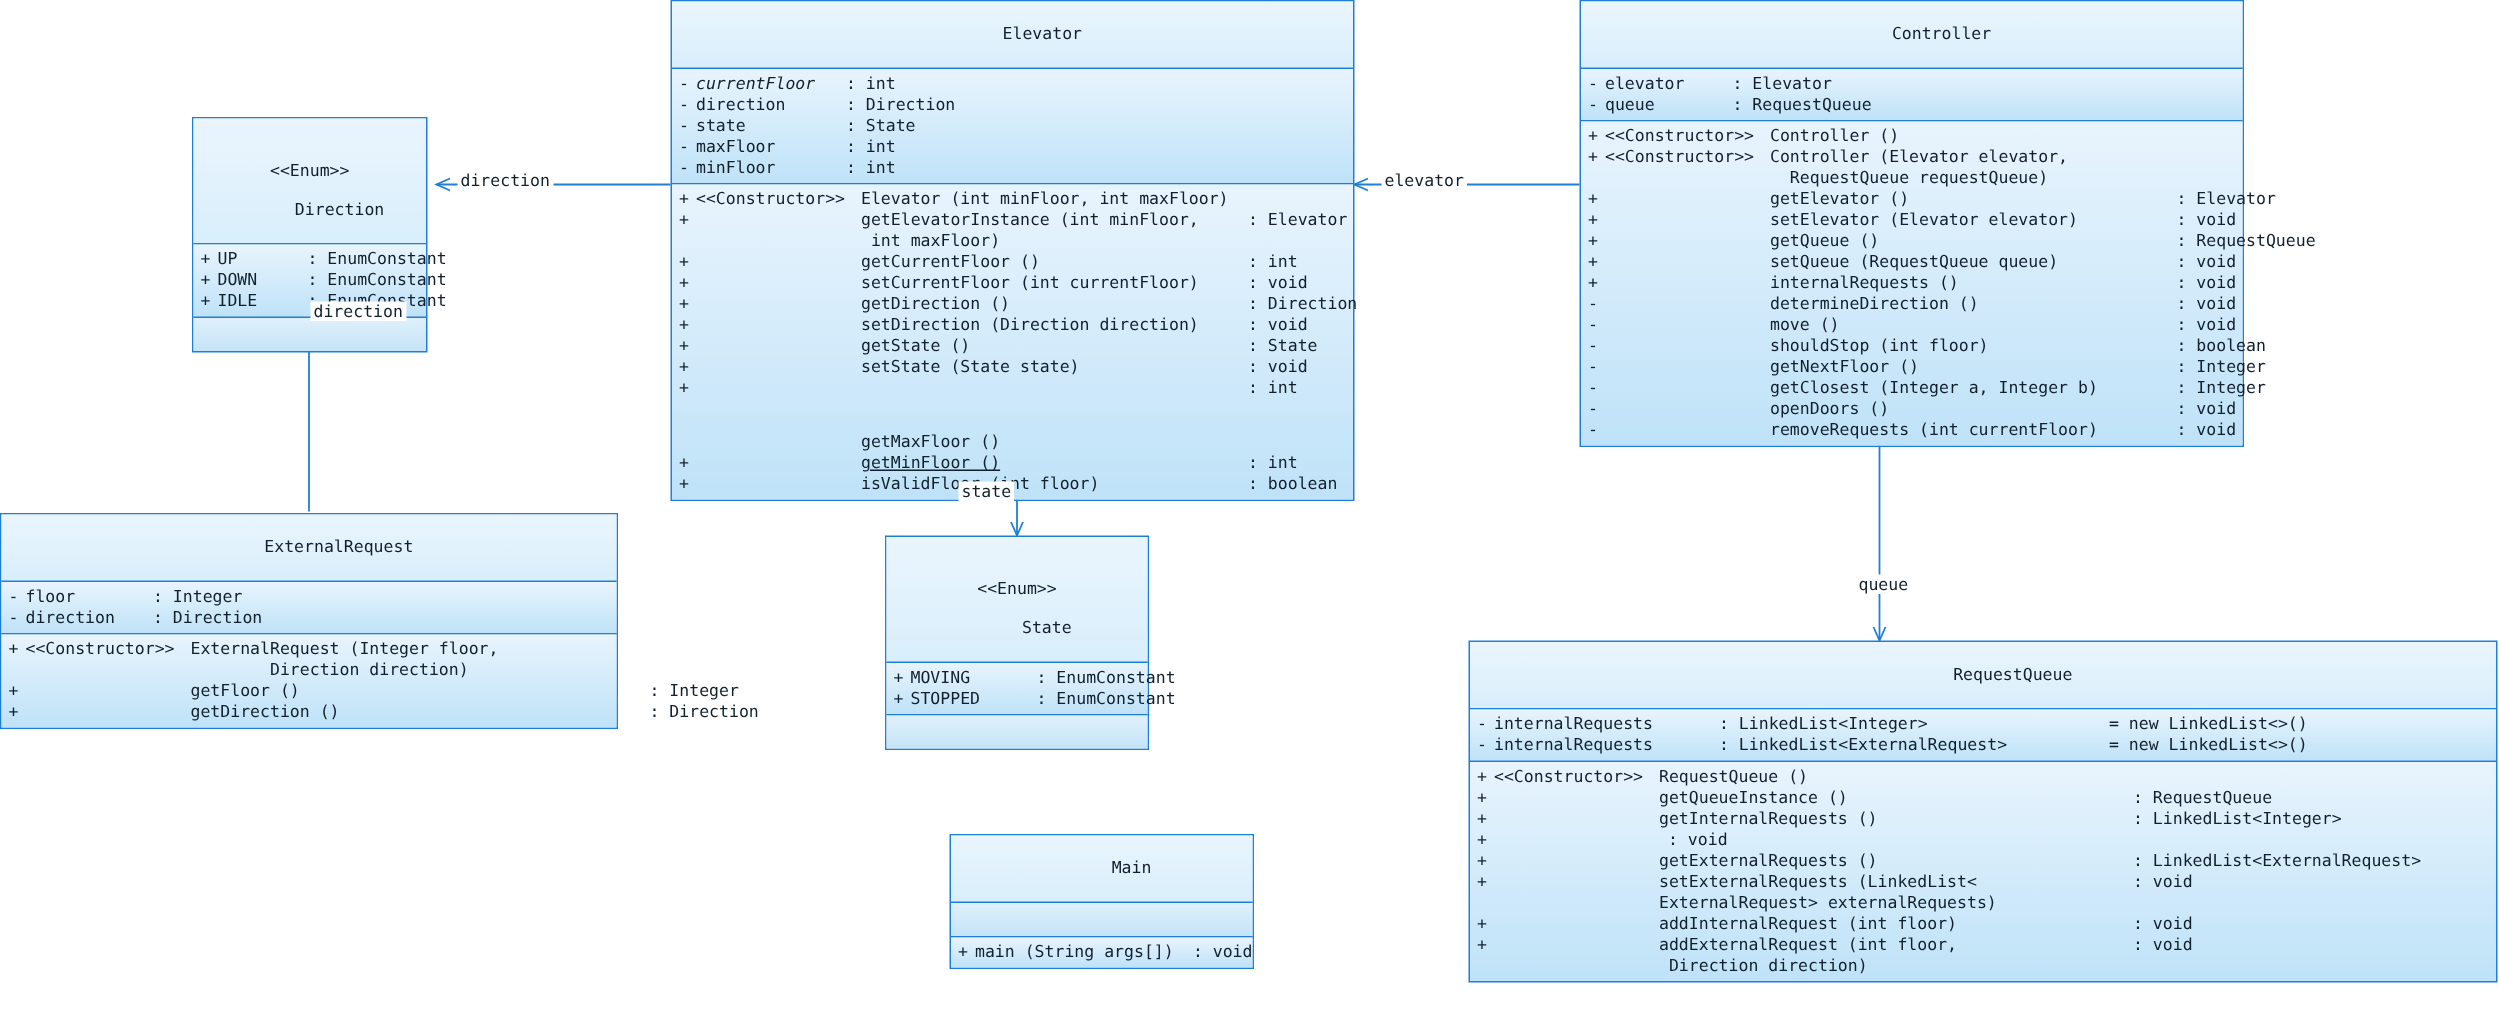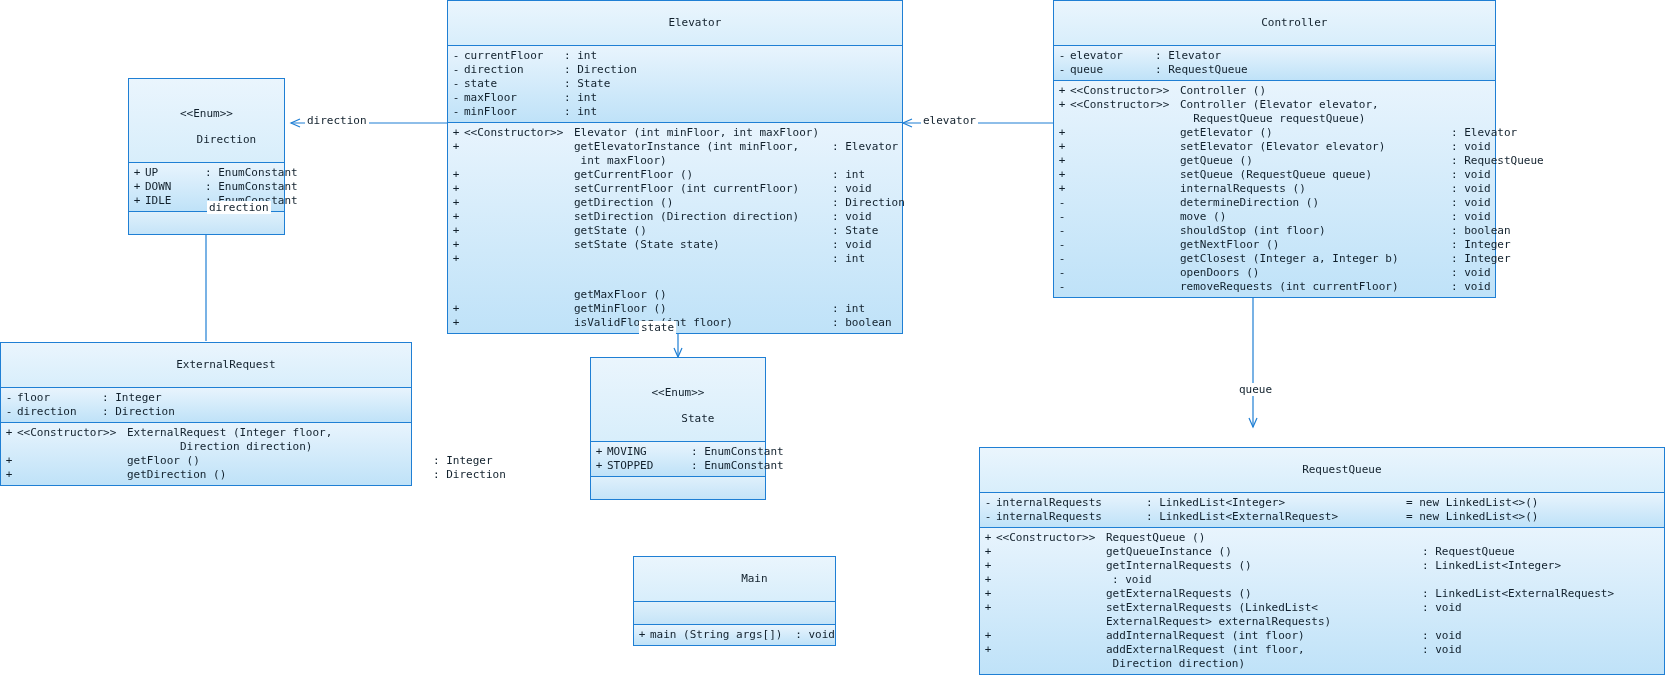--- a/index.html
+++ b/index.html
@@ -150,38 +150,38 @@
         <div class="row"><span class="vis">+</span><span class="c-name" style="width:60px;flex:0 0 60px;">IDLE</span><span class="c-type">: EnumConstant</span></div>
       </div>
     <div class="uml-compartment last empty-block"></div>
   </div>
 
   <div class="uml-class" style="left:447px; top:0px; width:456px;">
     <div class="uml-title">
       <span>Elevator</span>
     </div>
     <div class="uml-compartment">
-        <div class="row"><span class="vis">-</span><span class="c-name" style="width:100px;flex:0 0 100px;">currentFloor</span><span class="c-type">: int</span></div>
+        <div class="row"><span class="vis">-</span><span class="c-name" style="width:100px;flex:0 0 100px;font-style:italic;">currentFloor</span><span class="c-type">: int</span></div>
         <div class="row"><span class="vis">-</span><span class="c-name" style="width:100px;flex:0 0 100px;">direction</span><span class="c-type">: Direction</span></div>
         <div class="row"><span class="vis">-</span><span class="c-name" style="width:100px;flex:0 0 100px;">state</span><span class="c-type">: State</span></div>
         <div class="row"><span class="vis">-</span><span class="c-name" style="width:100px;flex:0 0 100px;">maxFloor</span><span class="c-type">: int</span></div>
         <div class="row"><span class="vis">-</span><span class="c-name" style="width:100px;flex:0 0 100px;">minFloor</span><span class="c-type">: int</span></div>
       </div>
     <div class="uml-compartment last">
         <div class="row"><span class="vis">+</span><span class="c-stereo" style="width:110px;flex:0 0 110px;">&lt;&lt;Constructor&gt;&gt;</span><span class="c-sig" style="width:252px;flex:0 0 252px;">Elevator (int minFloor, int maxFloor)</span></div>
         <div class="row"><span class="vis">+</span><span class="c-stereo" style="width:110px;flex:0 0 110px;"></span><span class="c-sig" style="width:252px;flex:0 0 252px;">getElevatorInstance (int minFloor,
  int maxFloor)</span><span class="c-ret">: Elevator</span></div>
         <div class="row"><span class="vis">+</span><span class="c-stereo" style="width:110px;flex:0 0 110px;"></span><span class="c-sig" style="width:252px;flex:0 0 252px;">getCurrentFloor ()</span><span class="c-ret">: int</span></div>
         <div class="row"><span class="vis">+</span><span class="c-stereo" style="width:110px;flex:0 0 110px;"></span><span class="c-sig" style="width:252px;flex:0 0 252px;">setCurrentFloor (int currentFloor)</span><span class="c-ret">: void</span></div>
         <div class="row"><span class="vis">+</span><span class="c-stereo" style="width:110px;flex:0 0 110px;"></span><span class="c-sig" style="width:252px;flex:0 0 252px;">getDirection ()</span><span class="c-ret">: Direction</span></div>
         <div class="row"><span class="vis">+</span><span class="c-stereo" style="width:110px;flex:0 0 110px;"></span><span class="c-sig" style="width:252px;flex:0 0 252px;">setDirection (Direction direction)</span><span class="c-ret">: void</span></div>
         <div class="row"><span class="vis">+</span><span class="c-stereo" style="width:110px;flex:0 0 110px;"></span><span class="c-sig" style="width:252px;flex:0 0 252px;">getState ()</span><span class="c-ret">: State</span></div>
         <div class="row"><span class="vis">+</span><span class="c-stereo" style="width:110px;flex:0 0 110px;"></span><span class="c-sig" style="width:252px;flex:0 0 252px;">setState (State state)</span><span class="c-ret">: void</span></div>
         <div class="row"><span class="vis">+</span><span class="c-stereo" style="width:110px;flex:0 0 110px;"></span><span class="c-sig" style="width:252px;flex:0 0 252px;margin-top:36px;">getMaxFloor ()</span><span class="c-ret">: int</span></div>
-        <div class="row"><span class="vis">+</span><span class="c-stereo" style="width:110px;flex:0 0 110px;"></span><span class="c-sig" style="width:252px;flex:0 0 252px;">getMinFloor ()</span><span class="c-ret">: int</span></div>
+        <div class="row"><span class="vis">+</span><span class="c-stereo" style="width:110px;flex:0 0 110px;"></span><span class="c-sig" style="width:252px;flex:0 0 252px;text-decoration:underline;">getMinFloor ()</span><span class="c-ret">: int</span></div>
         <div class="row"><span class="vis">+</span><span class="c-stereo" style="width:110px;flex:0 0 110px;"></span><span class="c-sig" style="width:252px;flex:0 0 252px;">isValidFloor (int floor)</span><span class="c-ret">: boolean</span></div>
       </div>
   </div>
 
   <div class="uml-class" style="left:1053px; top:0px; width:443px;">
     <div class="uml-title">
       <span>Controller</span>
     </div>
     <div class="uml-compartment">
         <div class="row"><span class="vis">-</span><span class="c-name" style="width:85px;flex:0 0 85px;">elevator</span><span class="c-type">: Elevator</span></div>
@@ -227,21 +227,21 @@
       <span class="stereo">&lt;&lt;Enum&gt;&gt;</span>
       <span>State</span>
     </div>
     <div class="uml-compartment">
         <div class="row"><span class="vis">+</span><span class="c-name" style="width:84px;flex:0 0 84px;">MOVING</span><span class="c-type">: EnumConstant</span></div>
         <div class="row"><span class="vis">+</span><span class="c-name" style="width:84px;flex:0 0 84px;">STOPPED</span><span class="c-type">: EnumConstant</span></div>
       </div>
     <div class="uml-compartment last empty-block"></div>
   </div>
 
-  <div class="uml-class" style="left:979px; top:427px; width:686px;margin-top:20px;">
+  <div class="uml-class" style="left:979px; top:427px; width:686px;">
     <div class="uml-title">
       <span>RequestQueue</span>
     </div>
     <div class="uml-compartment">
         <div class="row"><span class="vis">-</span><span class="c-name" style="width:150px;flex:0 0 150px;">internalRequests</span><span class="c-type" style="width:260px;flex:0 0 260px;">: LinkedList&lt;Integer&gt;</span><span class="c-init">= new LinkedList&lt;&gt;()</span></div>
         <div class="row"><span class="vis">-</span><span class="c-name" style="width:150px;flex:0 0 150px;">internalRequests</span><span class="c-type" style="width:260px;flex:0 0 260px;">: LinkedList&lt;ExternalRequest&gt;</span><span class="c-init">= new LinkedList&lt;&gt;()</span></div>
       </div>
     <div class="uml-compartment last">
         <div class="row"><span class="vis">+</span><span class="c-stereo" style="width:110px;flex:0 0 110px;">&lt;&lt;Constructor&gt;&gt;</span><span class="c-sig" style="width:310px;flex:0 0 310px;">RequestQueue ()</span></div>
         <div class="row"><span class="vis">+</span><span class="c-stereo" style="width:110px;flex:0 0 110px;"></span><span class="c-sig" style="width:310px;flex:0 0 310px;">getQueueInstance ()</span><span class="c-ret">: RequestQueue</span></div>

